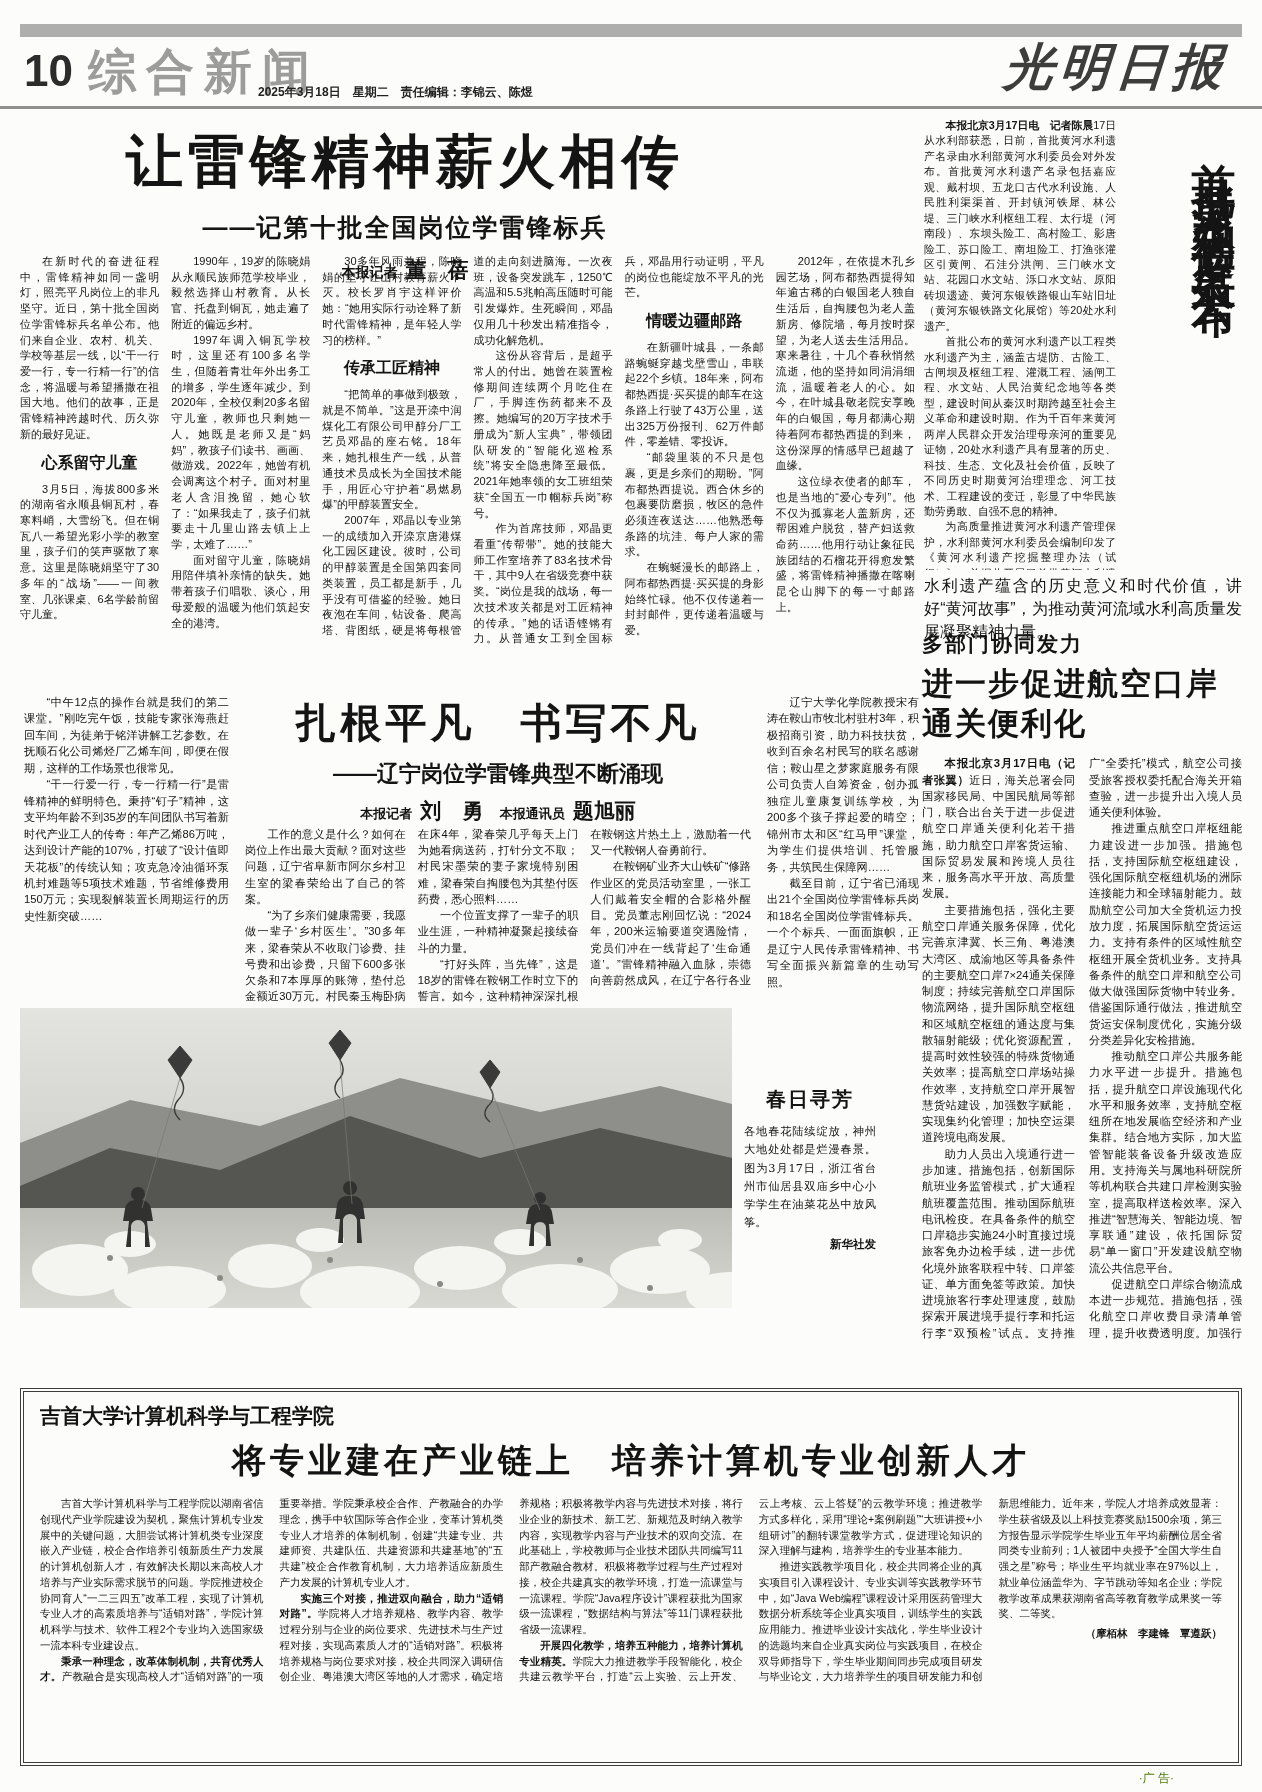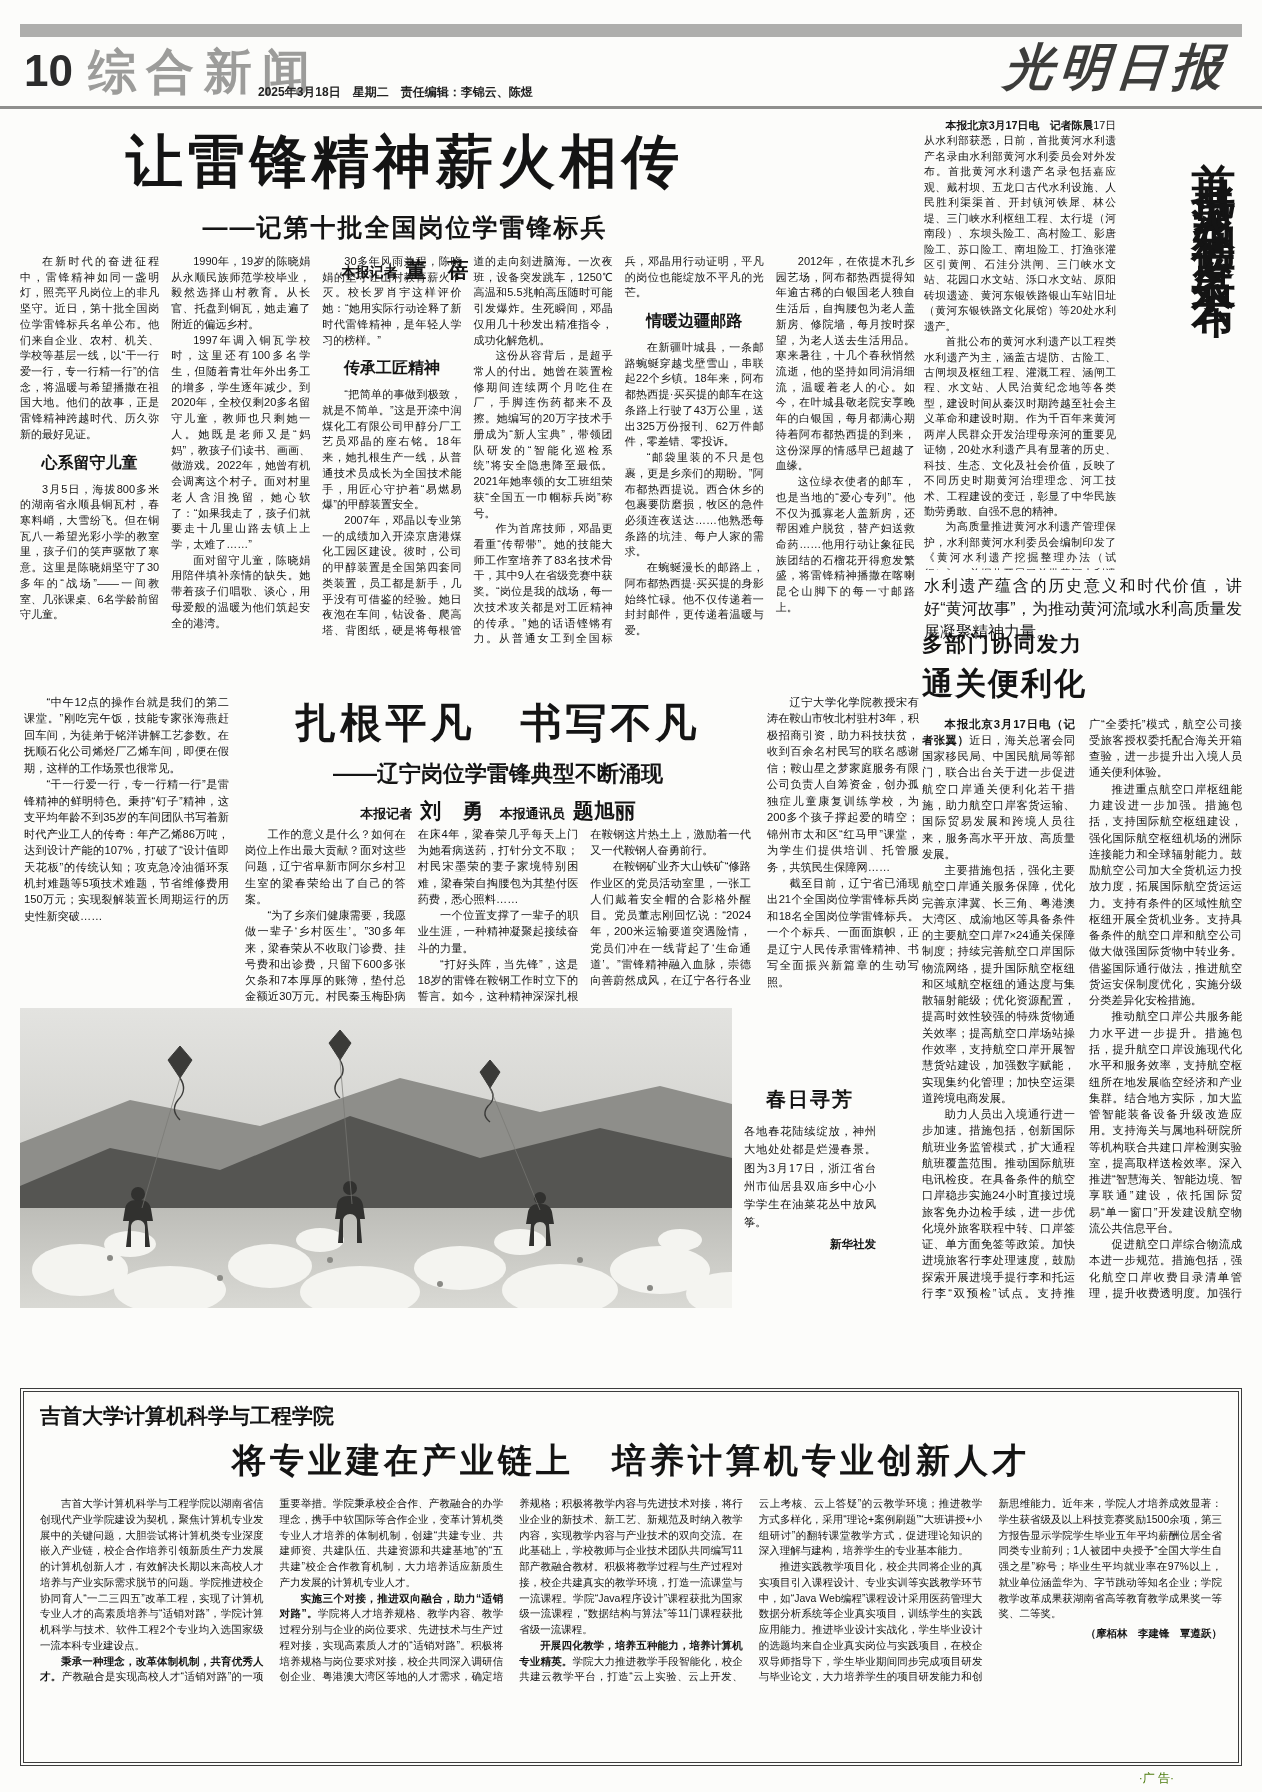--- a/index.html
+++ b/index.html
@@ -148,20 +148,21 @@
     </div>
     <div class="mid-right col-block">
       <p>辽宁大学化学院教授宋有涛在鞍山市牧北村驻村3年，积极招商引资，助力科技扶贫，收到百余名村民写的联名感谢信；鞍山星之梦家庭服务有限公司负责人自筹资金，创办孤独症儿童康复训练学校，为200多个孩子撑起爱的晴空；锦州市太和区“红马甲”课堂，为学生们提供培训、托管服务，共筑民生保障网……</p>
       <p>截至目前，辽宁省已涌现出21个全国岗位学雷锋标兵岗和18名全国岗位学雷锋标兵。一个个标兵、一面面旗帜，正是辽宁人民传承雷锋精神、书写全面振兴新篇章的生动写照。</p>
     </div>
   </div>
 
   <div class="air">
     <div class="air-kicker">多部门协同发力</div>
     <div class="air-headline">
+      <div>进一步促进航空口岸</div>
       <div>通关便利化</div>
     </div>
     <div class="air-body">
       <p><b>本报北京3月17日电（记者张翼）</b><span>近日，海关总署会同国家移民局、中国民航局等部门，联合出台关于进一步促进航空口岸通关便利化若干措施，助力航空口岸客货运输、国际贸易发展和跨境人员往来，服务高水平开放、高质量发展。</span></p>
       <p>主要措施包括，强化主要航空口岸通关服务保障，优化完善京津冀、长三角、粤港澳大湾区、成渝地区等具备条件的主要航空口岸7×24通关保障制度；持续完善航空口岸国际物流网络，提升国际航空枢纽和区域航空枢纽的通达度与集散辐射能级；优化资源配置，提高时效性较强的特殊货物通关效率；提高航空口岸场站操作效率，支持航空口岸开展智慧货站建设，加强数字赋能，实现集约化管理；加快空运渠道跨境电商发展。</p>
       <p>助力人员出入境通行进一步加速。措施包括，创新国际航班业务监管模式，扩大通程航班覆盖范围。推动国际航班电讯检疫。在具备条件的航空口岸稳步实施24小时直接过境旅客免办边检手续，进一步优化境外旅客联程中转、口岸签证、单方面免签等政策。加快进境旅客行李处理速度，鼓励探索开展进境手提行李和托运行李“双预检”试点。支持推广“全委托”模式，航空公司接受旅客授权委托配合海关开箱查验，进一步提升出入境人员通关便利体验。</p>
       <p>推进重点航空口岸枢纽能力建设进一步加强。措施包括，支持国际航空枢纽建设，强化国际航空枢纽机场的洲际连接能力和全球辐射能力。鼓励航空公司加大全货机运力投放力度，拓展国际航空货运运力。支持有条件的区域性航空枢纽开展全货机业务。支持具备条件的航空口岸和航空公司做大做强国际货物中转业务。借鉴国际通行做法，推进航空货运安保制度优化，实施分级分类差异化安检措施。</p>
       <p>推动航空口岸公共服务能力水平进一步提升。措施包括，提升航空口岸设施现代化水平和服务效率，支持航空枢纽所在地发展临空经济和产业集群。结合地方实际，加大监管智能装备设备升级改造应用。支持海关与属地科研院所等机构联合共建口岸检测实验室，提高取样送检效率。深入推进“智慧海关、智能边境、智享联通”建设，依托国际贸易“单一窗口”开发建设航空物流公共信息平台。</p>
       <p>促进航空口岸综合物流成本进一步规范。措施包括，强化航空口岸收费目录清单管理，提升收费透明度。加强行业自律和航空口岸收费监管，依法查处违法违规收费行为。协同规范降低航空口岸经营服务企业收费，有效降低航空口岸综合物流成本。</p>
     </div>

